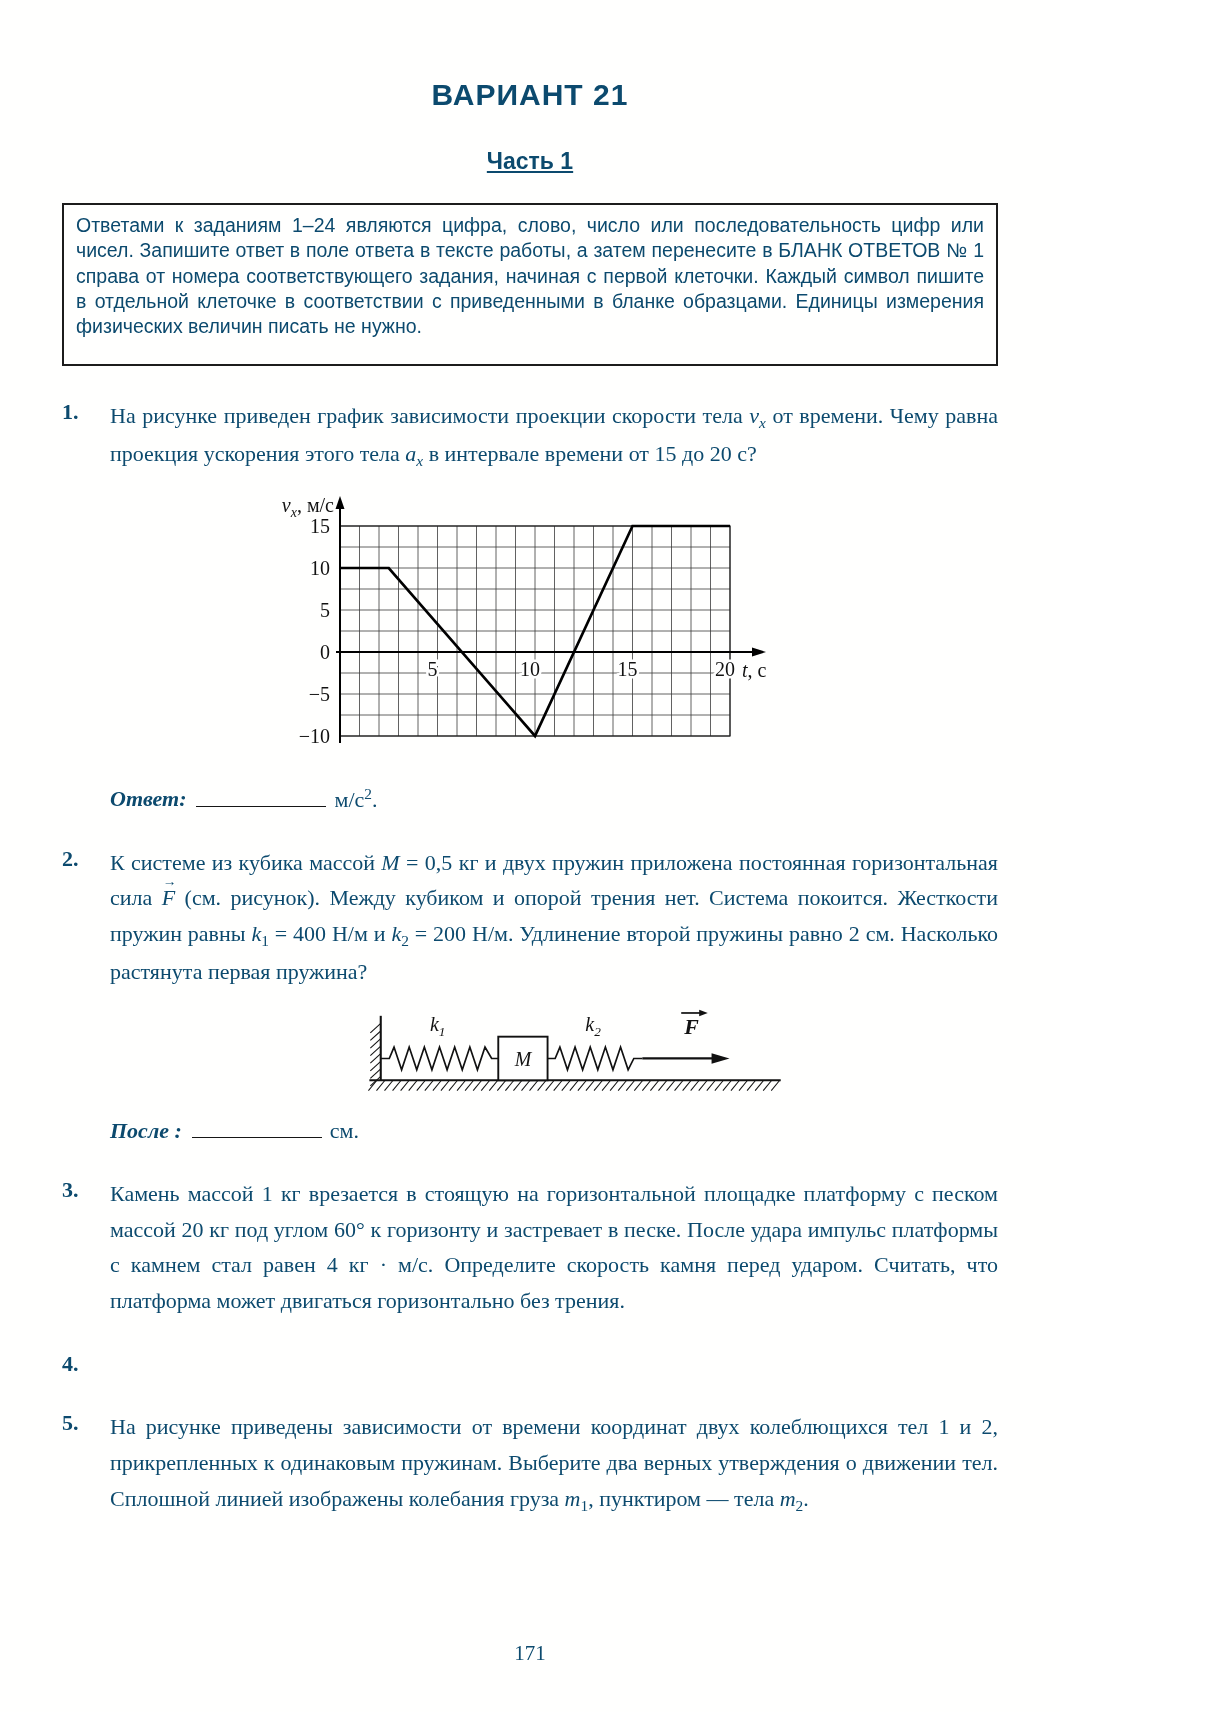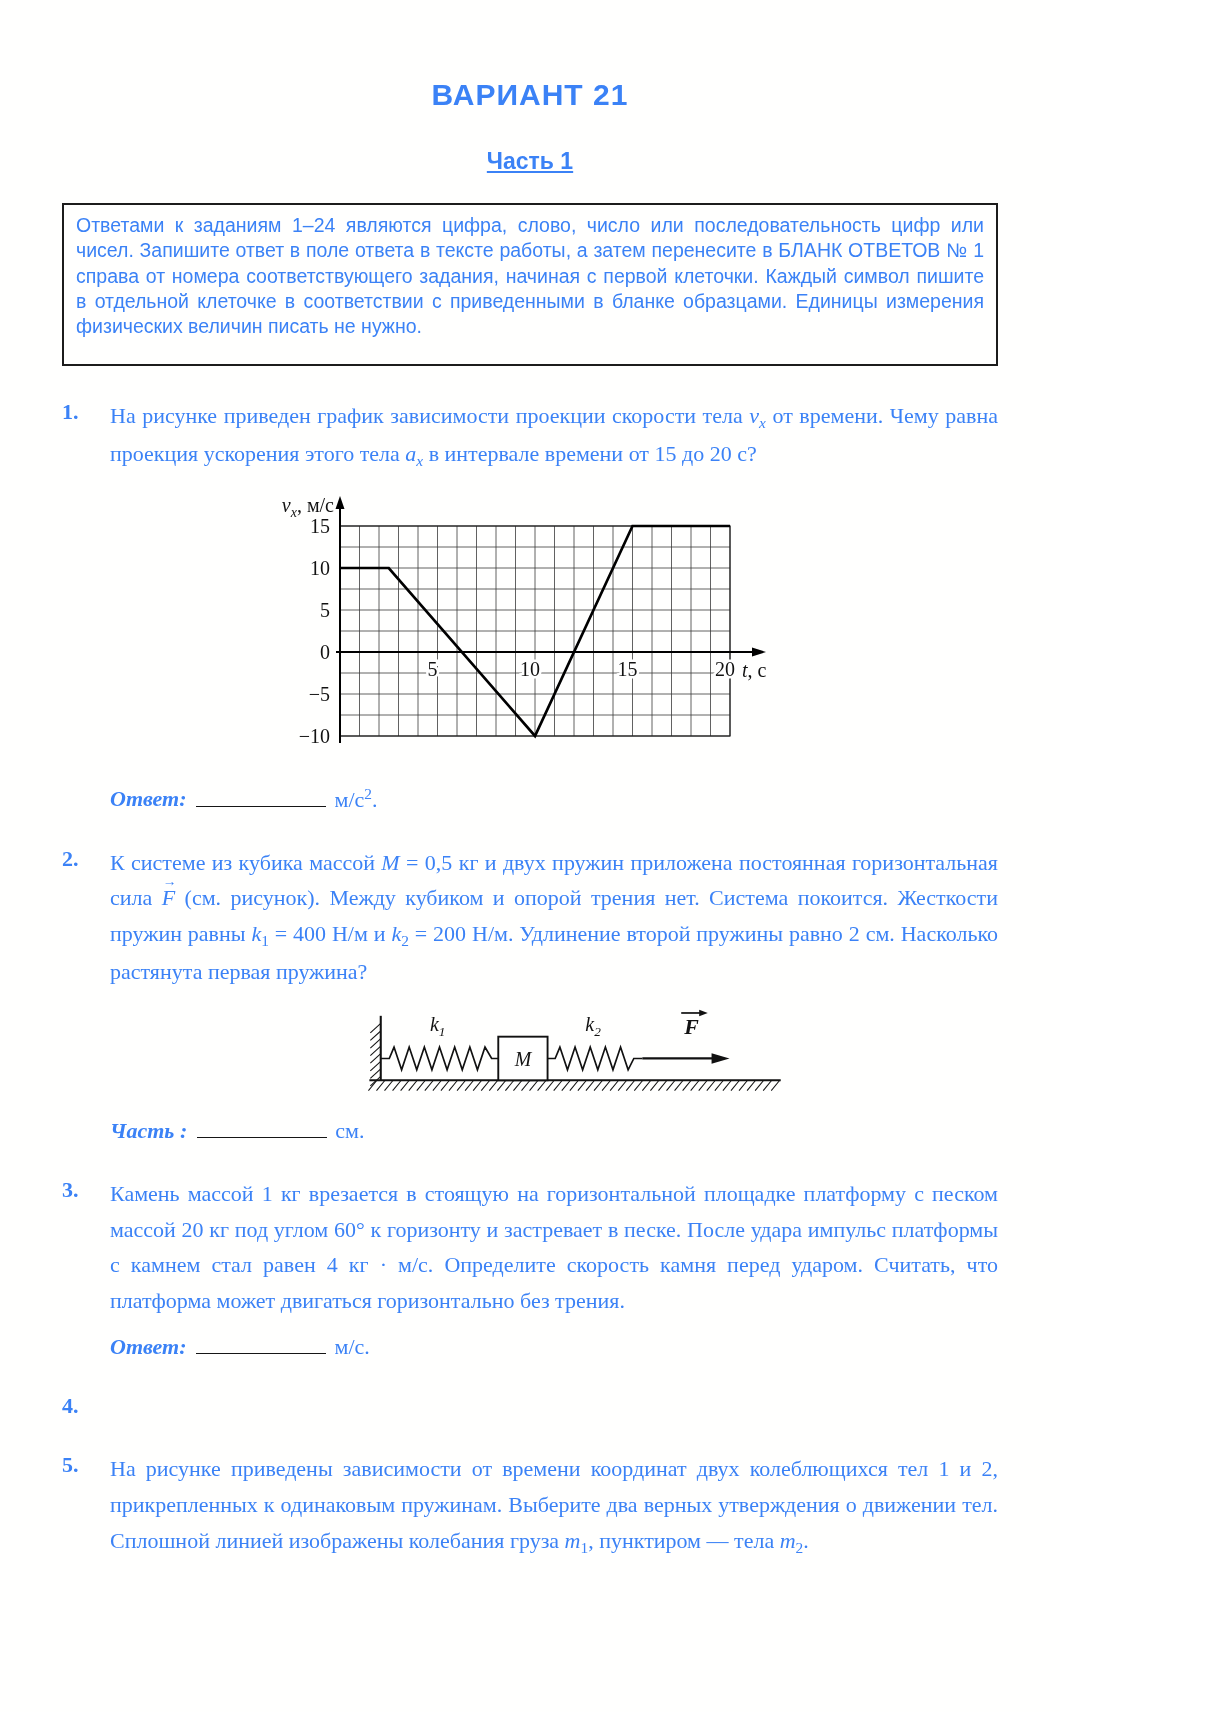--- a/index.html
+++ b/index.html
@@ -1,19 +1,19 @@
 <!DOCTYPE html>
 <html><head>
 <meta charset="utf-8">
 <style>
   * { margin:0; padding:0; box-sizing:border-box; }
   html,body { background:#ffffff; }
   .page {
     width:1060px; min-height:1712px; position:relative;
-    background:#fffffe; color:#3b82f6;
+    background:#fffffe; color:#0c4a6e;
     font-family:"Liberation Serif", serif;
     padding:66px 62px 0 62px;
   }
   .title {
     text-align:center; font-family:"Liberation Sans", sans-serif;
     font-weight:700; font-size:30px; letter-spacing:1px; margin-top:12px;
   }
   .part {
     text-align:center; font-family:"Liberation Sans", sans-serif;
     font-weight:700; font-size:23px; margin-top:36px;text-decoration:underline;
@@ -209,41 +209,39 @@
           <text class="fig-label" x="84" y="30" text-anchor="middle"><tspan>k</tspan><tspan class="fig-sub" dy="5">1</tspan></text>
           <text class="fig-label" x="248" y="30" text-anchor="middle"><tspan>k</tspan><tspan class="fig-sub" dy="5">2</tspan></text>
           <line x1="300" y1="59" x2="376" y2="59" stroke="#111" stroke-width="2.4"></line>
           <polygon points="392,59 373,53.5 373,64.5" fill="#111"></polygon>
           <text class="force-label" x="352" y="33" text-anchor="middle">F</text>
           <line x1="341" y1="11" x2="362" y2="11" stroke="#111" stroke-width="1.8"></line>
           <polygon points="369,11 360,7.5 360,14.5" fill="#111"></polygon>
         </svg>
       </figure>
       <p class="answer">
-        <span class="answer-label">Часть :</span><span class="answer-blank"></span><span class="answer-units">см.</span>
+        <span class="answer-label">После :</span><span class="answer-blank"></span><span class="answer-units">см.</span>
       </p>
     </div>
   </section>
 
   <section class="question">
     <div class="qnum">3.</div>
     <div class="qbody">
       <p class="qtext">Камень массой 1 кг врезается в стоящую на горизонтальной площадке платформу с песком массой 20 кг под углом 60° к горизонту и застревает в песке. После удара импульс платформы с камнем стал равен 4 кг · м/с. Определите скорость камня перед ударом. Считать, что платформа может двигаться горизонтально без трения.</p>
-      <p class="answer">
-        <span class="answer-label">Ответ:</span><span class="answer-blank"></span><span class="answer-units">м/с.</span>
-      </p>
     </div>
   </section>
 
   <section class="question">
     <div class="qnum">4.</div>
     <div class="qbody">
     </div>
   </section>
 
   <section class="question">
     <div class="qnum">5.</div>
     <div class="qbody">
       <p class="qtext">На рисунке приведены зависимости от времени координат двух колеблющихся тел 1 и 2, прикрепленных к одинаковым пружинам. Выберите два верных утверждения о движении тел. Сплошной линией изображены колебания груза <i>m</i><sub>1</sub>, пунктиром — тела <i>m</i><sub>2</sub>.</p>
     </div>
   </section>
 
+  <div class="page-number">171</div>
 </div>
 
 </body></html>

